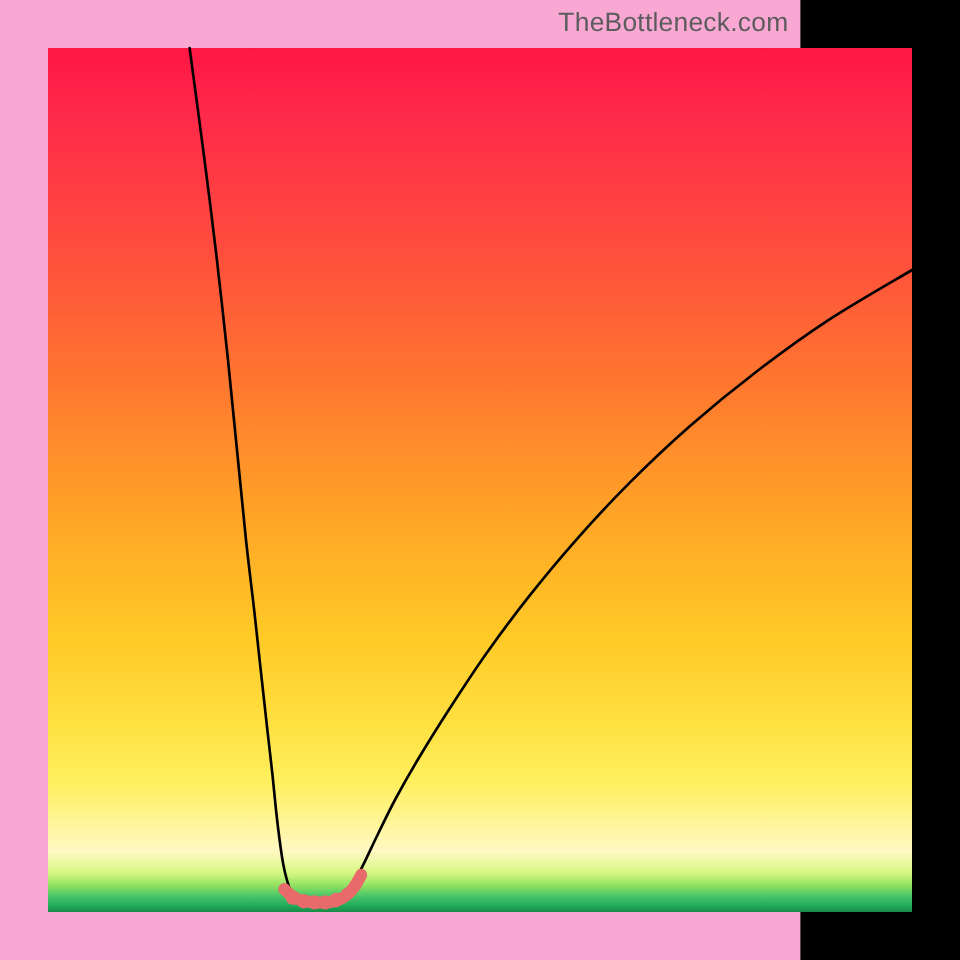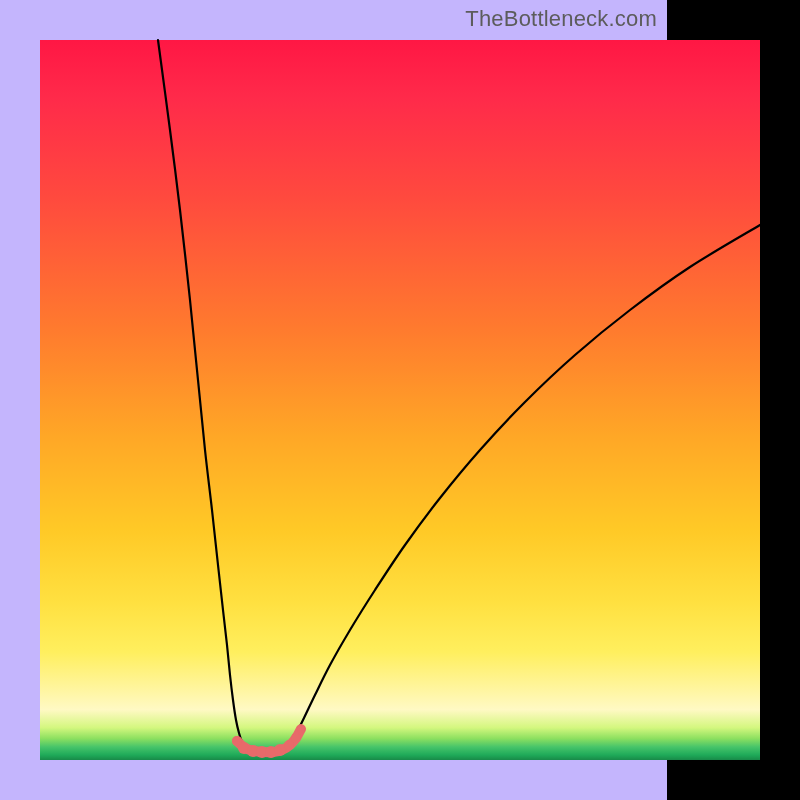--- a/index.html
+++ b/index.html
@@ -10,21 +10,21 @@
     background: #000;
     font-family: Arial, Helvetica, sans-serif;
     overflow: hidden;
   }
   .frame {
     position: absolute;
     left: 0;
     top: 0;
     width: 667px;
     height: 800px;
-    background: #c4b5fd;
+    background: #f9a8d4;
     text-align: center;
   }
   .plot-area {
     position: absolute;
     left: 40px;
     top: 40px;
     width: 720px;
     height: 720px;
     
     background: linear-gradient(

